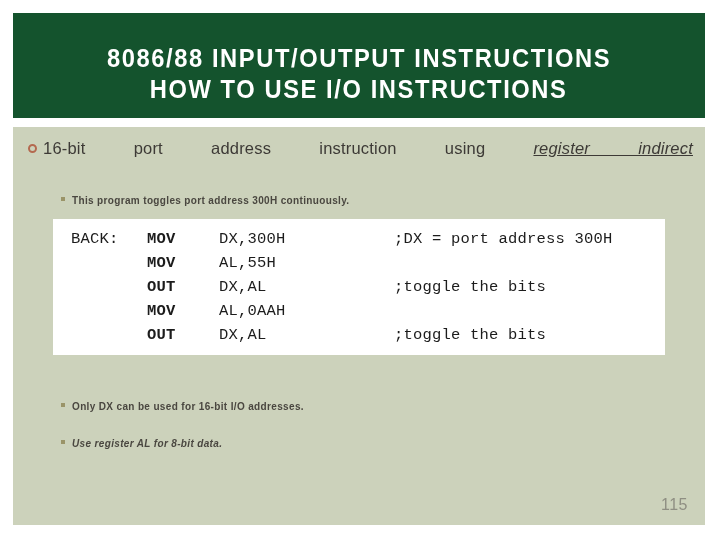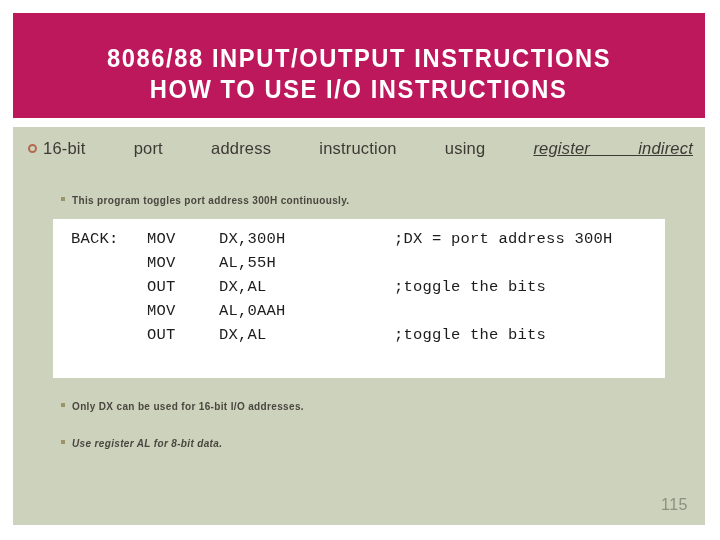--- a/index.html
+++ b/index.html
@@ -23,21 +23,21 @@
     box-sizing: border-box;
   }
 
   
   .title-band {
     position: absolute;
     left: 13px;
     top: 13px;
     width: 692px;
     height: 105px;
-    background: #be185d;
+    background: #14532d;
     display: flex;
     flex-direction: column;
     align-items: center;
     justify-content: center;
     box-sizing: border-box;
     padding-top: 16px;
   }
   .title-line {
     color: #ffffff;
     font-family: "Liberation Sans Narrow", "Liberation Sans", sans-serif;
@@ -119,42 +119,42 @@
     vertical-align: 3px;
     margin-right: 7px;
   }
 
   
   .code-figure {
     position: absolute;
     left: 40px;
     top: 92px;
     width: 612px;
-    height: 159px;
+    height: 136px;
     background: #ffffff;
     box-sizing: border-box;
   }
   .code-table {
     position: absolute;
     left: 18px;
     top: 11px;
     border-collapse: collapse;
     font-family: "Liberation Mono", "DejaVu Sans Mono", monospace;
     font-size: 15.5px;
     color: #1c1c1c;
     letter-spacing: 0.2px;
   }
   .code-table td {
     padding: 0;
     height: 24px;
     vertical-align: top;
     white-space: pre;
   }
   .col-label   { width: 76px; }
-  .col-mnem    { width: 72px; }
+  .col-mnem    { width: 72px; font-weight: bold; }
   .col-oper    { width: 175px; }
   .col-comment { width: 260px; margin-left: 16px; }
 
   
   .page-num {
     position: absolute;
     right: 17px;
     top: 369px;
     color: #8f8f83;
     font-size: 16px;

